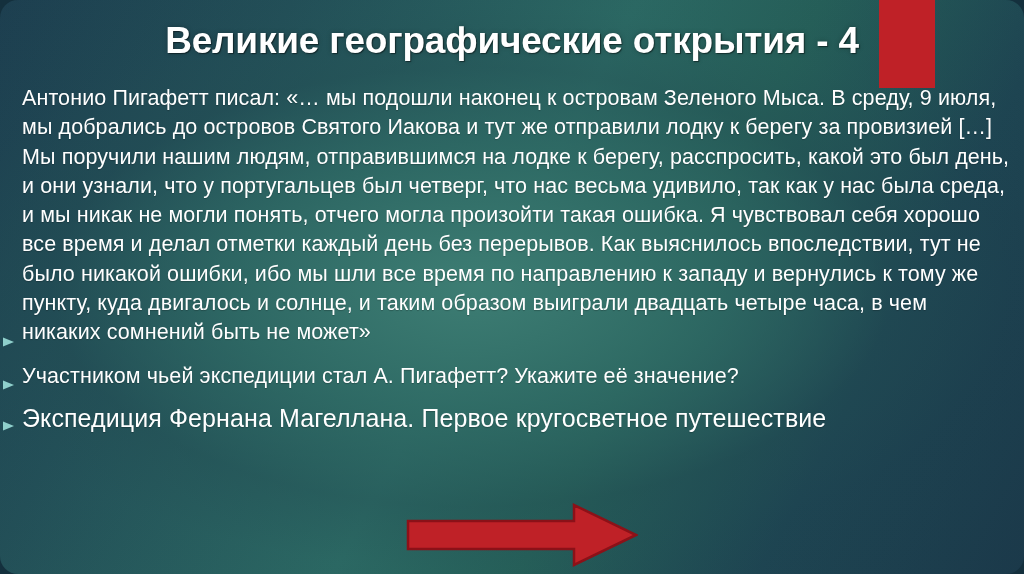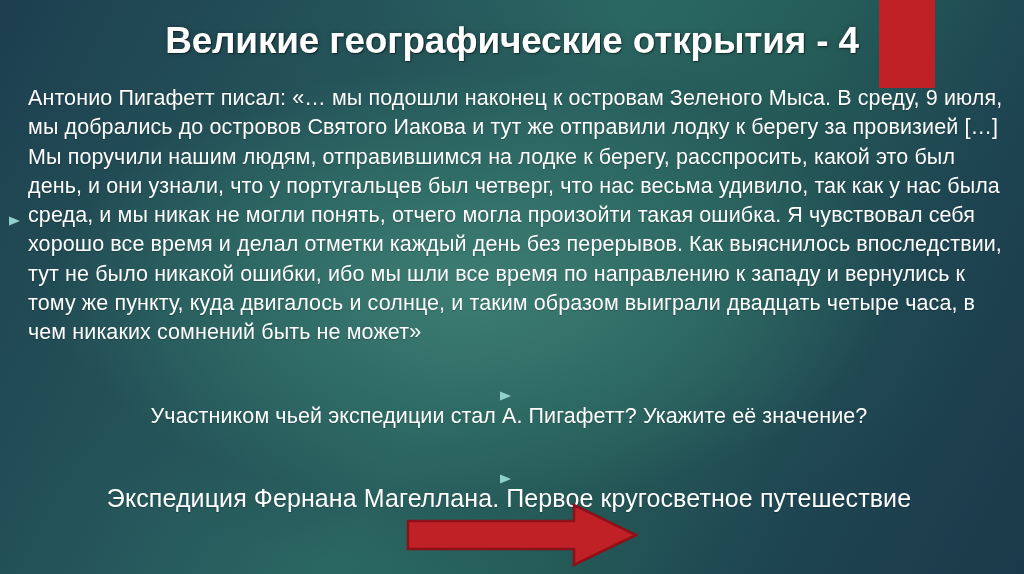--- a/index.html
+++ b/index.html
@@ -15,20 +15,21 @@
   .slide {
     position: relative;
     width: 1024px;
     height: 574px;
     overflow: hidden;
     
     background-color: #2c6a64;
     background-image:
       radial-gradient(ellipse 62% 58% at 46% 50%, rgba(62,126,116,0.95) 0%, rgba(48,108,102,0.75) 38%, rgba(34,76,82,0.35) 66%, rgba(26,60,74,0.05) 85%),
       linear-gradient(118deg, #1d3f50 0%, #235058 22%, #2c6a64 48%, #266059 62%, #1e4552 80%, #1b394a 100%);
+    border-radius: 18px;
   }
 
   
   .title-bar {
     position: absolute;
     left: 0;
     top: 10px;
     width: 1024px;
     height: 62px;
     display: flex;
@@ -61,26 +62,25 @@
   .body-list {
     position: absolute;
     left: 0;
     top: 84px;
     width: 1010px;
     z-index: 4;
   }
   .bullet-row {
     position: relative;
     display: flex;
-    align-items: center;
-    padding-left: 8px;
+    align-items: flex-end;
+    padding-left: 2px;
   }
   .bullet-row + .bullet-row {
-    margin-top: 32px;
-    flex-direction: column;
+    margin-top: 14px;
   }
   .bullet-marker {
     flex: 0 0 auto;
     width: 18px;
     margin-top: 10px;
     margin-right: 2px;
     display: block;
   }
   .bullet-marker svg { display: block; }
 

